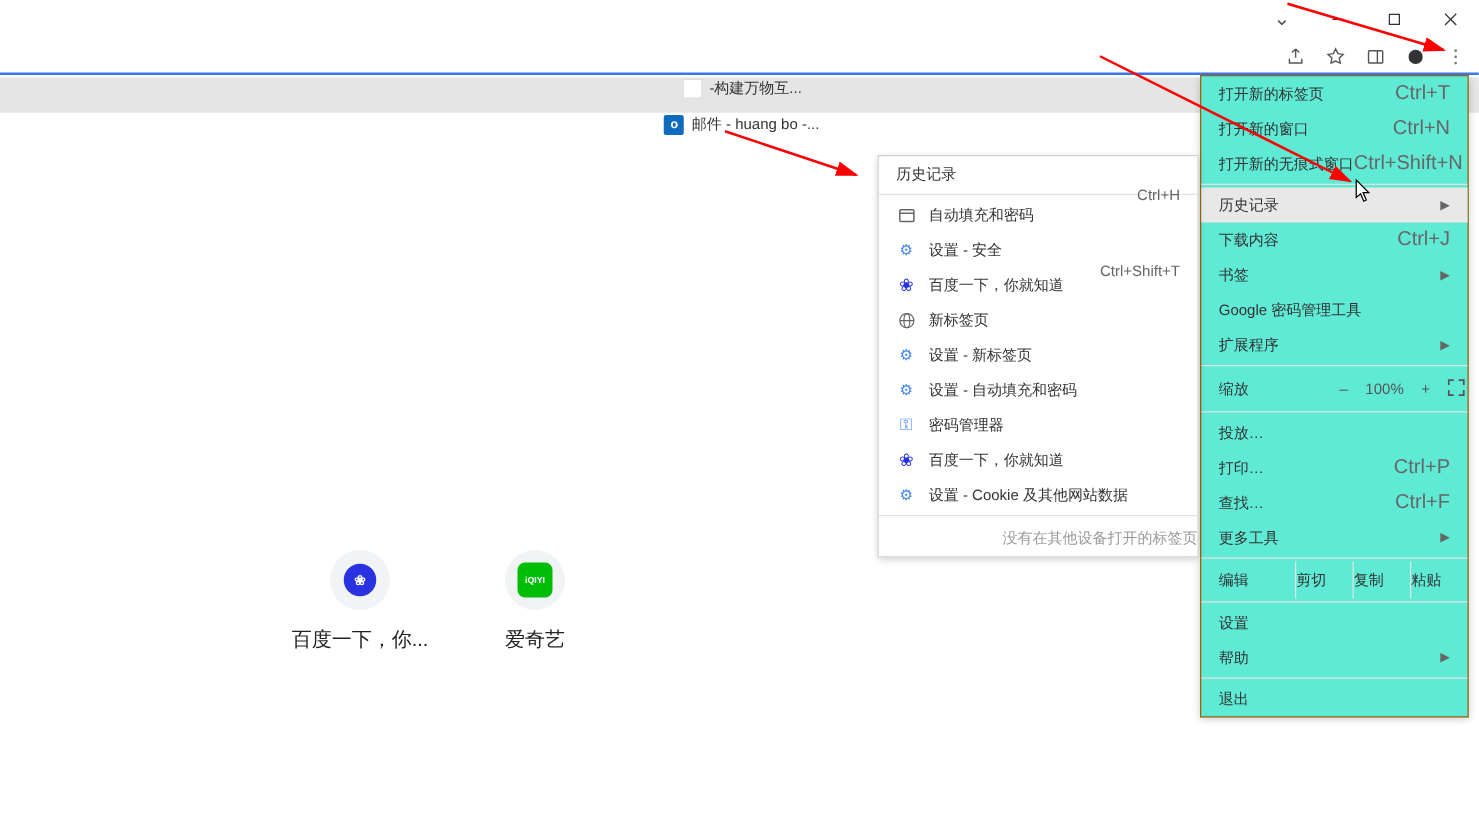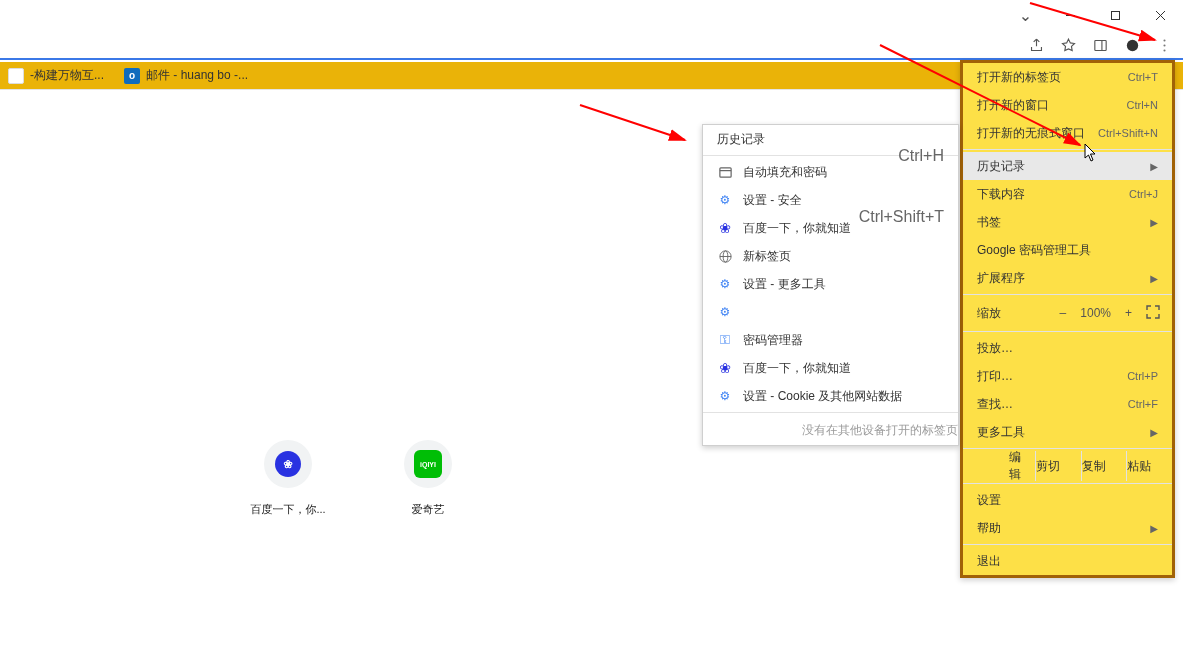--- a/index.html
+++ b/index.html
@@ -10,51 +10,51 @@
     .titlebar .controls { position: absolute; right: 0; top: 0; display: flex; height: 30px; align-items: center; }
     .titlebar .btn { width: 45px; height: 30px; display: flex; align-items: center; justify-content: center; }
 
     
     .omnibox-row { position: absolute; top: 30px; left: 0; right: 0; height: 30px; background: #fff; border-bottom: 2px solid #3b78e7; }
     .omnibox-row .right-icons { position: absolute; right: 4px; top: 0; height: 30px; display: flex; align-items: center; gap: 2px; }
     .iconbtn { width: 30px; height: 28px; display: flex; align-items: center; justify-content: center; color: #555; }
     .iconbtn svg { width: 17px; height: 17px; }
 
     
-    .bookmarks { position: absolute; top: 62px; left: 0; right: 0; height: 28px; background: #eab308; display: flex; align-items: center; padding-left: 4px; gap: 12px; border-bottom: 1px solid #e4e4e4; }
+    .bookmarks { position: absolute; top: 62px; left: 0; right: 0; height: 28px; background: #e5e5e5; display: flex; align-items: center; padding-left: 4px; gap: 12px; border-bottom: 1px solid #e4e4e4; flex-direction: column; }
     .bookmark-item { display: flex; align-items: center; gap: 6px; font-size: 12px; color: #333; padding: 0 4px; }
     .favicon { width: 16px; height: 16px; border-radius: 2px; flex: 0 0 16px; display: flex; align-items: center; justify-content: center; }
 
     
     .shortcuts { position: absolute; top: 440px; left: 248px; display: flex; gap: 60px; }
     .tile { display: flex; flex-direction: column; align-items: center; gap: 14px; width: 80px; }
     .tile .circle { width: 48px; height: 48px; border-radius: 50%; background: #f1f3f4; display: flex; align-items: center; justify-content: center; }
-    .tile .label { font-size: 11px; color: #222; text-align: center; white-space: nowrap; }
-
-    
-    .main-menu { position: absolute; top: 60px; right: 8px; width: 215px; background: #fde047; border: 3px solid #a16207; box-shadow: 0 2px 6px rgba(0,0,0,.2); font-size: 12px; }
+    .tile .label { font-size: 16px; color: #222; text-align: center; white-space: nowrap; }
+
+    
+    .main-menu { position: absolute; top: 60px; right: 8px; width: 215px; background: #5eead4; border: 1px solid #a16207; box-shadow: 0 2px 6px rgba(0,0,0,.2); font-size: 12px; }
     .mm-row { display: flex; align-items: center; justify-content: space-between; height: 28px; padding: 0 14px; cursor: default; }
     .mm-row.highlight { background: #e8e8e8; }
     .mm-row .l { white-space: nowrap; }
-    .mm-row .r { color: #666; font-size: 11px; }
+    .mm-row .r { color: #666; font-size: 16px; }
     .mm-row .arrow { color: #666; font-size: 10px; }
     .mm-sep { height: 1px; background: #e2e2e2; margin: 2px 0; }
-    .mm-zoom { display: flex; align-items: center; height: 32px; padding: 0 12px 0 14px; gap: 8px; }
+    .mm-zoom { display: flex; align-items: center; height: 32px; padding: 0 2px 0 14px; gap: 8px; }
     .mm-zoom .zlabel { flex: 0 0 auto; }
     .mm-zoom .zctrl { flex: 1; display: flex; align-items: center; justify-content: flex-end; gap: 14px; color: #555; }
-    .mm-edit { display: flex; align-items: center; height: 30px; padding-left: 32px; }
+    .mm-edit { display: flex; align-items: center; height: 30px; }
     .mm-edit .elabel { padding: 0 14px; flex: 1; }
     .mm-edit .ebtn { width: 46px; text-align: left; border-left: 1px solid #e2e2e2; line-height: 30px; font-size: 12px; }
 
     
     .sub-menu { position: absolute; top: 124px; right: 224px; width: 257px; background: #fff; border: 1px solid #cfcfcf; box-shadow: 0 2px 6px rgba(0,0,0,.2); font-size: 12px; }
     .sm-row { display: flex; align-items: center; height: 28px; padding: 0 14px; gap: 10px; }
     .sm-row.head { justify-content: space-between; }
     .sm-row .txt { flex: 1; white-space: nowrap; overflow: hidden; text-overflow: ellipsis; }
-    .sm-row .short { color: #666; font-size: 16px; margin-top: 34px; }
+    .sm-row .short { color: #666; font-size: 12px; margin-top: 34px; }
     .sm-row .favicon { width: 16px; height: 16px; }
     .sm-disabled { color: #9a9a9a; text-align: right; height: 30px; line-height: 30px; }
 
     
     .arrow-svg { position: absolute; top: 0; left: 0; pointer-events: none; }
 
     .cursor { position: absolute; width: 14px; height: 20px; }
   </style>
 </head>
 <body>
@@ -255,24 +255,25 @@
         <svg width="15" height="15" viewBox="0 0 16 16" fill="none" stroke="#666" stroke-width="1">
           <circle cx="8" cy="8" r="6"></circle>
           <ellipse cx="8" cy="8" rx="2.5" ry="6"></ellipse>
           <line x1="2" y1="8" x2="14" y2="8"></line>
         </svg>
       </span>
     <span class="txt">新标签页</span>
   </div>
   <div class="sm-row">
     <span class="favicon" style="color:#4285f4">⚙</span>
-    <span class="txt">设置 - 更多工具</span>
+    <span class="txt">设置 - 新标签页</span>
   </div>
   <div class="sm-row">
     <span class="favicon" style="color:#4285f4">⚙</span>
+    <span class="txt">设置 - 自动填充和密码</span>
   </div>
   <div class="sm-row">
     <span class="favicon" style="color:#4285f4;font-size:13px">⚿</span>
     <span class="txt">密码管理器</span>
   </div>
   <div class="sm-row">
     <span class="favicon" style="color:#2932E1;font-size:14px">❀</span>
     <span class="txt">百度一下，你就知道</span>
   </div>
   <div class="sm-row">

